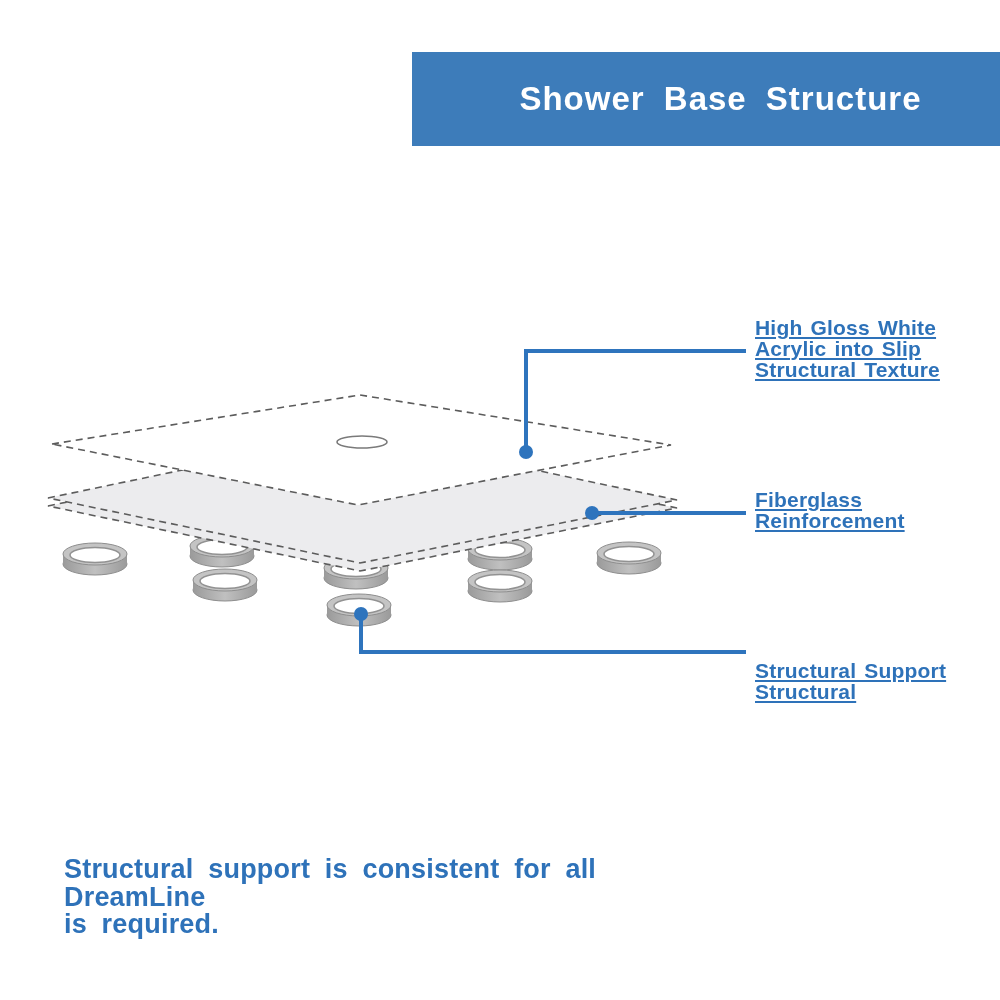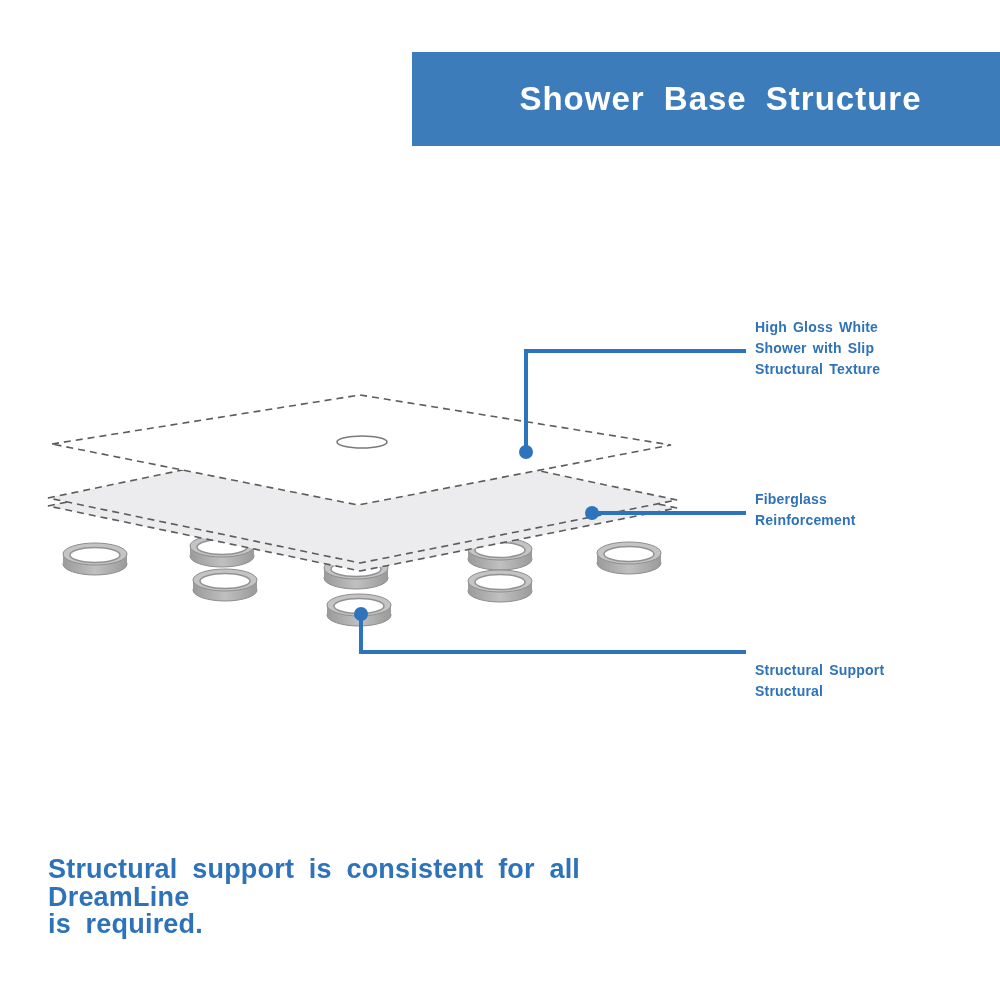--- a/index.html
+++ b/index.html
@@ -11,27 +11,27 @@
     position:absolute;left:368px;top:52px;width:617px;height:94px;
     background:var(--banner-blue);display:flex;align-items:center;justify-content:center;margin-left:44px;
   }
   .banner .title{
     color:var(--title-white);font-size:33px;font-weight:bold;
     letter-spacing:1px;word-spacing:9px;white-space:nowrap;
   }
   .diagram-svg{position:absolute;left:0;top:0;}
   .callout{
     position:absolute;color:var(--text-blue);font-weight:bold;
-    font-size:14px;line-height:21px;letter-spacing:0.2px;word-spacing:2px;white-space:nowrap;
+    font-size:21px;line-height:21px;letter-spacing:0.2px;word-spacing:2px;white-space:nowrap;text-decoration:underline;
   }
   .callout-acrylic{left:755px;top:317px;}
   .callout-fiberglass{left:755px;top:489px;}
   .callout-foundation{left:755px;top:660px;}
   .footer-text{
-    position:absolute;left:48px;top:856px;width:680px;
+    position:absolute;left:64px;top:856px;width:680px;
     color:var(--text-blue);font-weight:bold;font-size:27px;line-height:27.5px;
     letter-spacing:0.2px;word-spacing:7px;
   }
 </style>
 </head>
 <body>
 
 <div class="banner">
   <span class="title">Shower Base Structure</span>
 </div>
@@ -74,21 +74,21 @@
   </g>
   <g fill="var(--leader-blue)">
     <circle cx="526" cy="452" r="7"></circle>
     <circle cx="592" cy="513" r="7"></circle>
     <circle cx="361" cy="614" r="7"></circle>
   </g>
 </svg>
 
 <div class="callout callout-acrylic">
   <div>High Gloss White</div>
-  <div>Shower with Slip</div>
+  <div>Acrylic into Slip</div>
   <div>Structural Texture</div>
 </div>
 <div class="callout callout-fiberglass">
   <div>Fiberglass</div>
   <div>Reinforcement</div>
 </div>
 <div class="callout callout-foundation">
   <div>Structural Support</div>
   <div>Structural</div>
 </div>

